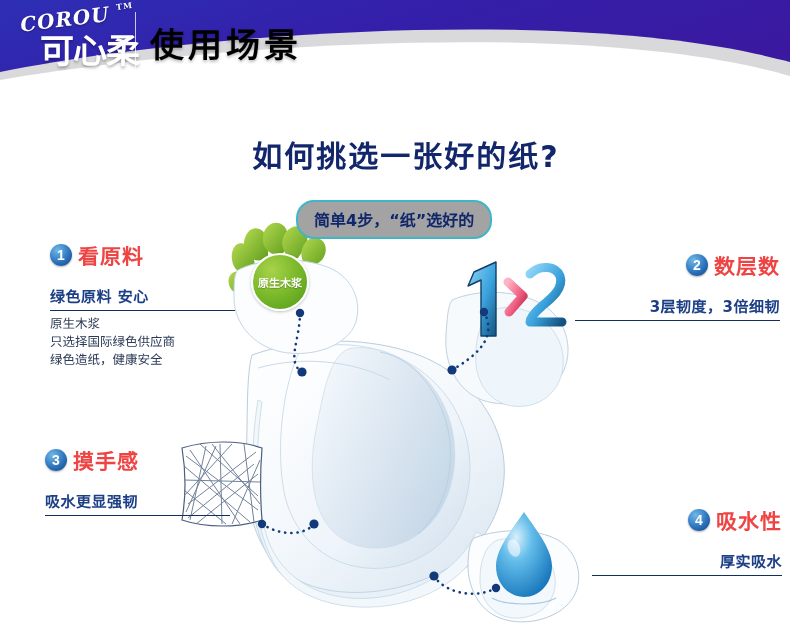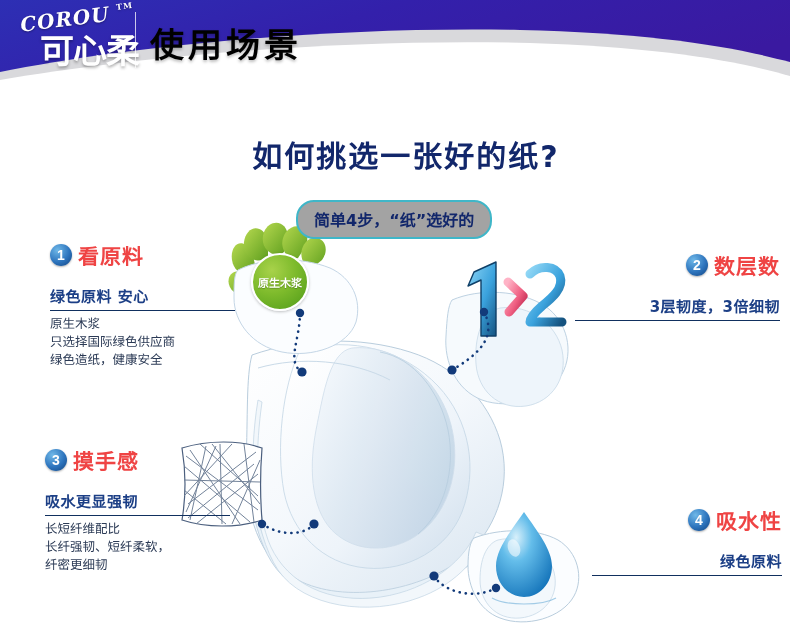--- a/index.html
+++ b/index.html
@@ -291,25 +291,24 @@
     <div class="feat-rule"></div>
   </div>
 
   <div class="feature" id="feature-3">
     <div class="feat-head">
       <span class="num-badge">3</span>
       <span class="feat-title">摸手感</span>
     </div>
     <div class="feat-sub">吸水更显强韧</div>
     <div class="feat-rule"></div>
-    <div class="feat-body">长短纤维配比<br>长纤强韧、短纤柔软，<br>纤密更细韧</div>
   </div>
 
   <div class="feature align-right" id="feature-4">
     <div class="feat-head">
       <span class="num-badge">4</span>
       <span class="feat-title">吸水性</span>
     </div>
-    <div class="feat-sub">绿色原料</div>
+    <div class="feat-sub">厚实吸水</div>
     <div class="feat-rule"></div>
   </div>
 
 </div>
 
 </body></html>

